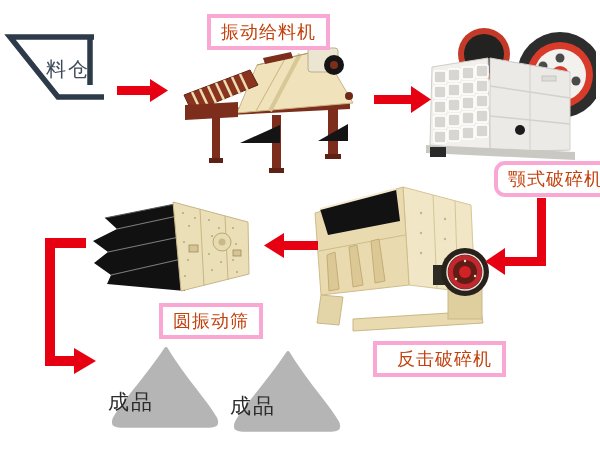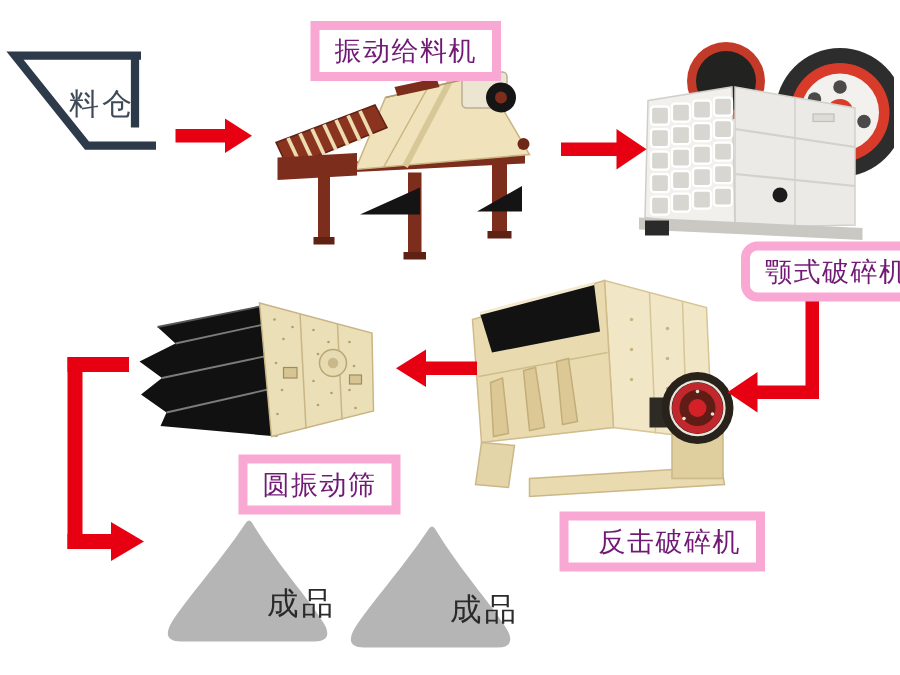--- a/index.html
+++ b/index.html
@@ -2,40 +2,40 @@
 <html><head>
 <meta charset="utf-8">
 <style>
   html,body{margin:0;padding:0;}
   body{font-family:"Liberation Sans","DejaVu Sans",sans-serif;}
   .canvas{position:relative;width:600px;height:450px;background:#ffffff;overflow:hidden;}
   .abs{position:absolute;}
   .label-box{
     position:absolute;
     background:#ffffff;
-    border:6px solid #f9a8d4;
-    color:#701a75;
+    border:4px solid #f9a8d4;
+    color:#c2410c;
     font-size:18px;
     line-height:1;
     padding:5px 10px;
     white-space:nowrap;
     letter-spacing:1px;
     z-index:30;
   }
   .hopper-label{
     position:absolute;
     color:#3e4a57;
     font-size:20px;
     letter-spacing:2px;
     z-index:30;
   }
   .pile-label{
     position:absolute;
     width:100%;
-    text-align:right;
+    text-align:left;
     color:#2a2a2a;
     font-size:21px;
     letter-spacing:2px;
     z-index:30;
   }
   svg{display:block;}
   .machine{position:absolute;z-index:10;}
   .arrows{position:absolute;left:0;top:0;z-index:20;}
   .pile{position:absolute;z-index:10;}
 </style>

